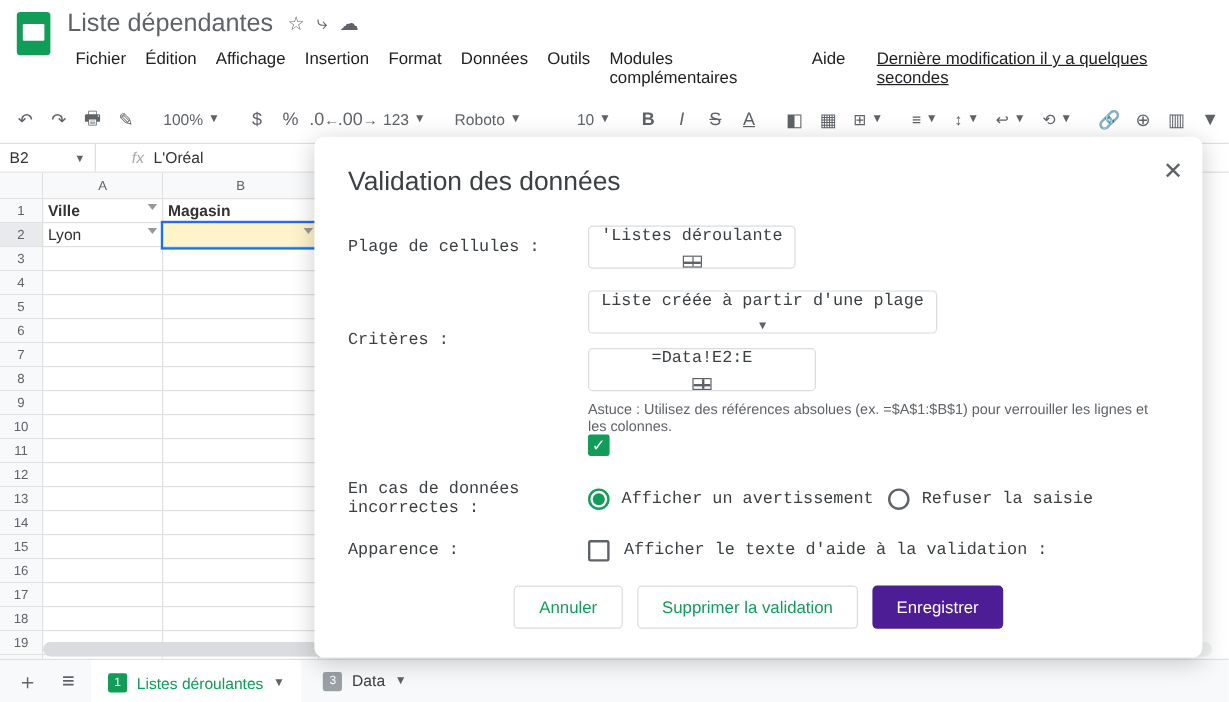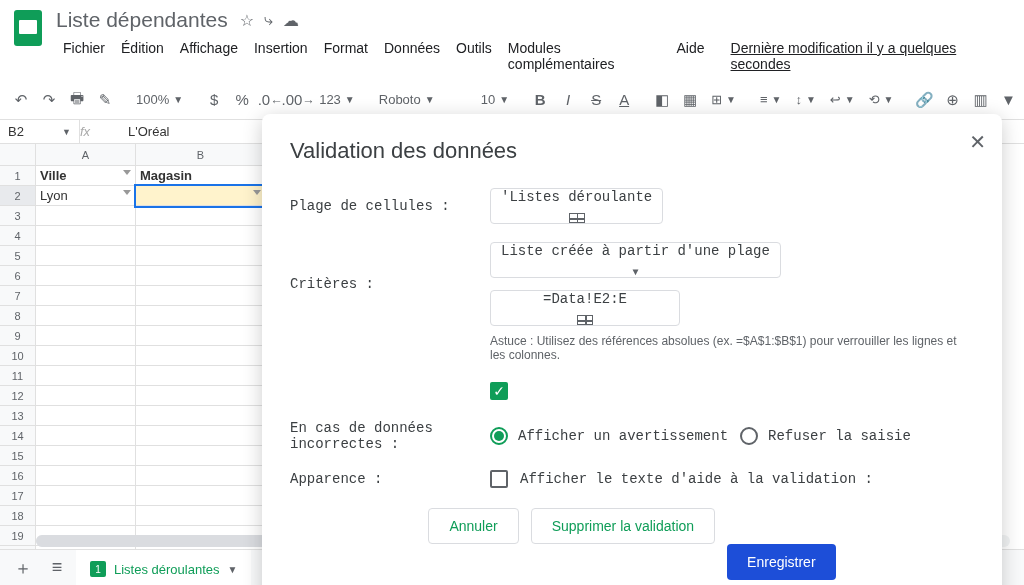--- a/index.html
+++ b/index.html
@@ -24,21 +24,21 @@
   .toolbar { display:flex; align-items:center; padding: 4px 8px; border-bottom: 1px solid #e0e0e0; gap: 2px; height: 40px; margin-top: 4px;}
   .tool-btn { min-width: 26px; height: 26px; display:flex; align-items:center; justify-content:center; color:#5f6368; font-size:15px; border-radius:4px; padding: 0 4px; }
   .tool-sep { width:1px; height:20px; background:#e0e0e0; margin: 0 4px; }
   .tool-dd { display:flex; align-items:center; color:#5f6368; font-size:13px; padding: 0 6px; height:26px; border-radius:4px; gap:4px; }
   .tool-arrow { font-size:10px; color:#5f6368; }
   
   
   .formula-bar { display:flex; align-items:center; height: 24px; border-bottom: 1px solid #e0e0e0; }
   .cell-ref { width: 80px; padding: 0 8px; color:#333; font-size:13px; display:flex; align-items:center; justify-content: space-between; border-right:1px solid #e0e0e0; height:100%; }
   .cell-ref .tool-arrow{font-size:9px;}
-  .fx { width: 40px; text-align:left; color:#aaa; font-style:italic; font-size:13px; }
+  .fx { width: 40px; text-align:right; color:#aaa; font-style:italic; font-size:13px; }
   .formula-input { flex:1; padding-left:8px; font-size:13px; color:#333; }
   
   
   .grid { display:flex; position:relative; }
   .col-headers { display:flex; }
   .corner { width:36px; height:22px; background:#f8f9fa; border-right:1px solid #e0e0e0; border-bottom:1px solid #e0e0e0; }
   .col-h { width:100px; height:22px; background:#f8f9fa; border-right:1px solid #e0e0e0; border-bottom:1px solid #e0e0e0; text-align:center; font-size:11px; color:#5f6368; line-height:22px; }
   .col-h.wide{width:130px;}
   .row-h { height:20px; border-right:1px solid #e0e0e0; border-bottom:1px solid #e0e0e0; background:#f8f9fa; text-align:center; font-size:11px; color:#5f6368; line-height:20px; width:36px; }
   .row-h.active{background:#e8eaed;}
@@ -62,33 +62,33 @@
   .dialog { position:absolute; left:262px; top:114px; width:740px; background:#fff; border-radius:8px; box-shadow: 0 4px 20px rgba(0,0,0,0.2); padding: 24px 28px; z-index:100; }
   .dialog-title { font-size:22px; color:#3c4043; font-weight:400; margin-bottom: 24px; }
   .dialog-close { position:absolute; right:16px; top:16px; font-size:20px; color:#5f6368; cursor:pointer; }
   .dialog-row { display:flex; align-items:center; margin-bottom: 18px; font-size:14px; color:#3c4043;font-family:Liberation Mono, monospace; }
   .dialog-label { width:200px; }
   .dialog-content { flex:1; display:flex; align-items:center; gap:12px; flex-wrap:wrap; }
   .input-box { border:1px solid #dadce0; border-radius:4px; height:36px; padding: 0 10px; display:flex; align-items:center; gap:8px; font-size:14px; color:#3c4043;flex-direction:column; }
   .grid-icon{display:inline-block; width:16px; height:16px; position:relative; border:1.5px solid #5f6368;}
   .grid-icon::before{content:'';position:absolute;left:50%;top:0;bottom:0;width:1.5px;background:#5f6368;}
   .grid-icon::after{content:'';position:absolute;top:50%;left:0;right:0;height:1.5px;background:#5f6368;}
-  .hint { font-size:12px; color:#5f6368; margin-left:200px; margin-top:-10px; margin-bottom:20px; }
+  .hint { font-size:12px; color:#5f6368; margin-left:200px; margin-top:-10px; margin-bottom:0; }
   .check-row{display:flex;align-items:center;gap:10px;margin-left:200px;margin-bottom:20px;font-size:14px;color:#3c4043;}
   .checkbox{width:18px;height:18px;border-radius:2px;display:flex;align-items:center;justify-content:center;}
   .checkbox.checked{background:#0f9d58;color:#fff;font-size:14px;}
   .checkbox.unchecked{border:2px solid #5f6368;}
   .radio{width:18px;height:18px;border-radius:50%;border:2px solid #5f6368;display:flex;align-items:center;justify-content:center;}
   .radio.checked{border-color:#0f9d58;}
   .radio.checked::after{content:'';width:10px;height:10px;border-radius:50%;background:#0f9d58;}
   .radio-row{display:flex;align-items:center;gap:10px;}
   .dialog-actions{display:flex;justify-content:center;gap:12px;margin-top:20px;}
   .btn{height:36px;padding:0 20px;border-radius:4px;font-size:14px;font-weight:500;display:flex;align-items:center;justify-content:center;}
   .btn-outline{border:1px solid #dadce0;color:#0f9d58;background:#fff;}
-  .btn-primary{background:#1d4ed8;color:#fff;margin-top:36px;}
+  .btn-primary{background:#4c1d95;color:#fff;}
   
   .scroll-h{position:absolute;left:36px;right:14px;bottom:38px;height:12px;background:#f1f3f4;border-radius:8px;}
   .scroll-h::after{content:'';position:absolute;left:0;width:320px;height:12px;background:#dadce0;border-radius:8px;}
 </style>
 </head>
 <body>
 
 <div class="header">
   <div class="logo">
       <div class="logo-inner"></div>

